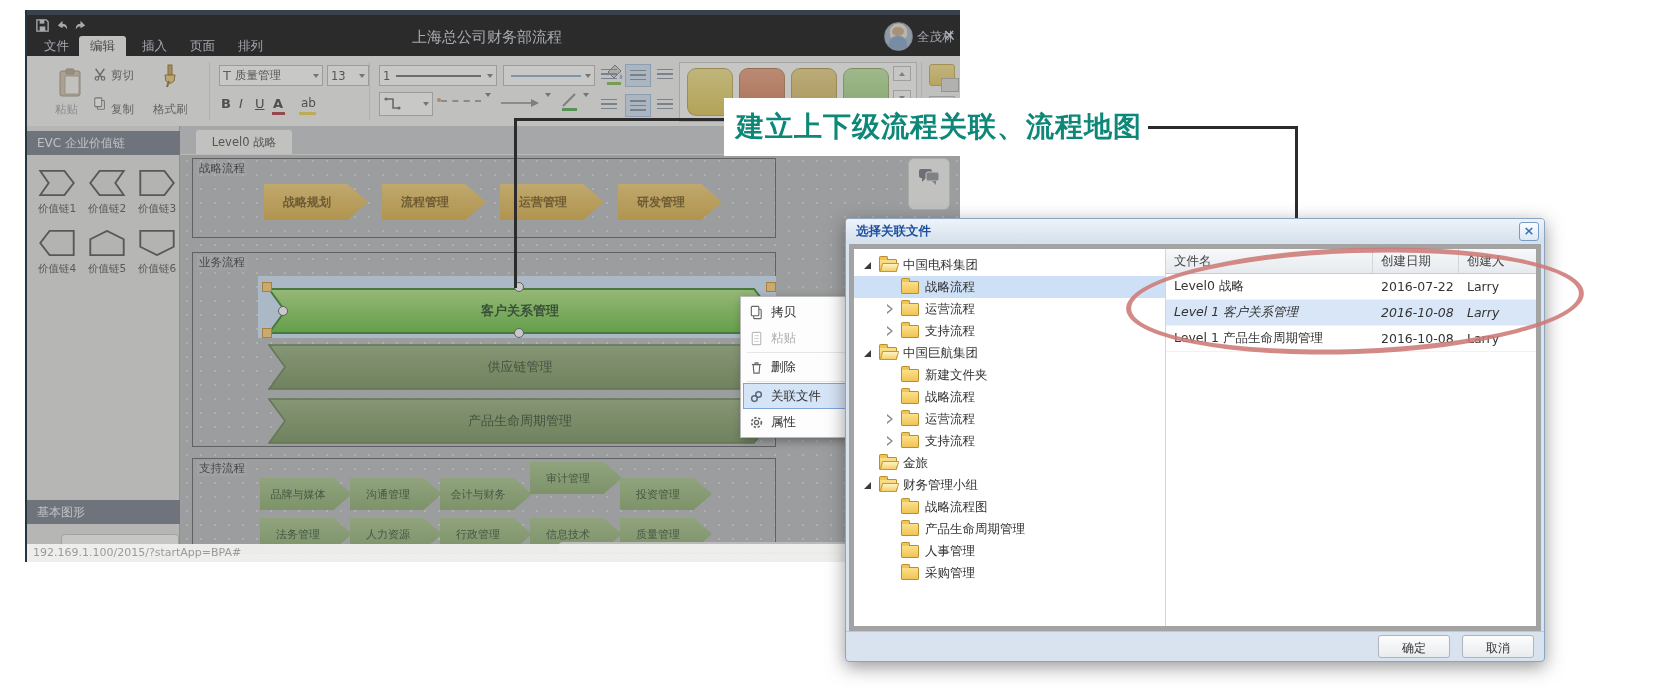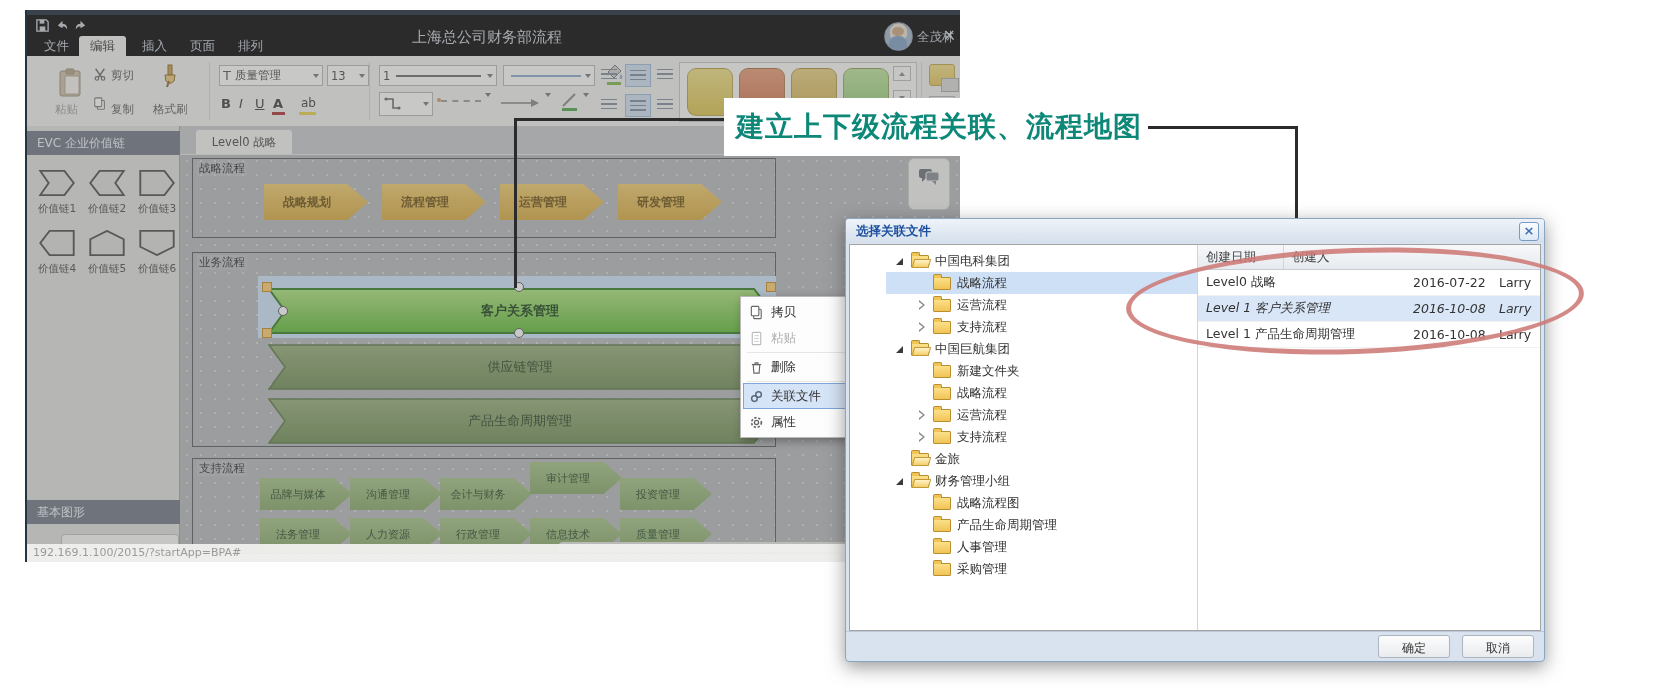--- a/index.html
+++ b/index.html
@@ -65,21 +65,21 @@
   .cmenu{position:absolute;left:740px;top:296px;width:130px;background:#fdfdfd;border:1px solid #b9b9b7;box-shadow:2px 3px 8px rgba(40,40,40,.45);z-index:9;padding:2px;box-sizing:border-box;}
   .citem{height:24px;display:flex;align-items:center;gap:7px;padding:0 5px;font-size:12.5px;color:#333;border:1px solid transparent;}
   .citem.dis{color:#b0b0b0;}
   .citem.hl{background:#d6e4f7;border-color:#7da7d9;}
   .csep{height:1px;background:#e6e6e6;margin:1px 4px;}
   
   .dlg{position:absolute;left:845px;top:218px;width:700px;height:444px;background:#d9e3ef;border:1px solid #8aa5c2;border-radius:4px;box-shadow:0 5px 18px rgba(50,50,50,.5);z-index:10;box-sizing:border-box;}
   .dhead{position:absolute;left:0;top:0;right:0;height:24px;background:linear-gradient(#eef3f9,#d5e0ec);border-radius:3px 3px 0 0;display:flex;align-items:center;}
   .dtitle{font-size:12.5px;font-weight:bold;color:#1c4f9e;padding-left:10px;}
   .dclose{position:absolute;right:5px;top:3px;width:18px;height:17px;background:linear-gradient(#fbfdff,#dde9f5);border:1px solid #7a9cc4;border-radius:3px;color:#3c6eb4;font-size:13px;font-weight:bold;text-align:center;line-height:16px;}
-  .dbody{position:absolute;left:3px;right:3px;top:25px;bottom:30px;background:#fff;border:1px solid #a3a3a3;display:flex;box-sizing:border-box;padding-left:36px;}
+  .dbody{position:absolute;left:3px;right:3px;top:25px;bottom:30px;background:#fff;border:5px solid #a3a3a3;display:flex;box-sizing:border-box;}
   .treepane{width:312px;border-right:1px solid #ccd6e0;box-sizing:border-box;padding-top:5px;overflow:hidden;}
   .titem{height:22px;display:flex;align-items:center;font-size:12.5px;color:#333;white-space:nowrap;}
   .titem.lvl0{padding-left:8px;}
   .titem.lvl1{padding-left:30px;}
   .titem.selected{background:#cde0f5;}
   .tw{width:12px;height:12px;position:relative;flex:none;margin-right:3px;}
   .tw.expanded::before{content:"";position:absolute;left:2px;top:3px;width:0;height:0;border-right:7px solid #3a3a3a;border-top:7px solid transparent;}
   .tw.collapsed::before{content:"";position:absolute;left:3px;top:1px;width:0;height:0;border-left:6px solid #8a8a8a;border-top:5px solid transparent;border-bottom:5px solid transparent;}
   .tw.collapsed::after{content:"";position:absolute;left:3px;top:3px;width:0;height:0;border-left:4px solid #fff;border-top:3px solid transparent;border-bottom:3px solid transparent;}
   .folder{position:relative;width:16px;height:11px;background:linear-gradient(#fbe08a,#f0c455);border:1px solid #b98f2e;border-radius:1px;margin:0 6px 0 2px;flex:none;}
@@ -532,20 +532,21 @@
             <span>人事管理</span>
           </div>
         <div class="titem lvl1">
             <span class="tw"></span>
             <span class="folder"></span>
             <span>采购管理</span>
           </div>
       </div>
       <div class="listpane">
         <div class="lhead">
+          <div class="lhc c1">文件名</div>
           <div class="lhc c2">创建日期</div>
           <div class="lhc c3" style="border-right:none;">创建人</div>
         </div>
         <div class="lrow">
           <div class="lcell c1">Level0 战略</div>
           <div class="lcell c2">2016-07-22</div>
           <div class="lcell c3">Larry</div>
         </div>
         <div class="lrow hl">
           <div class="lcell c1">Level 1 客户关系管理</div>

